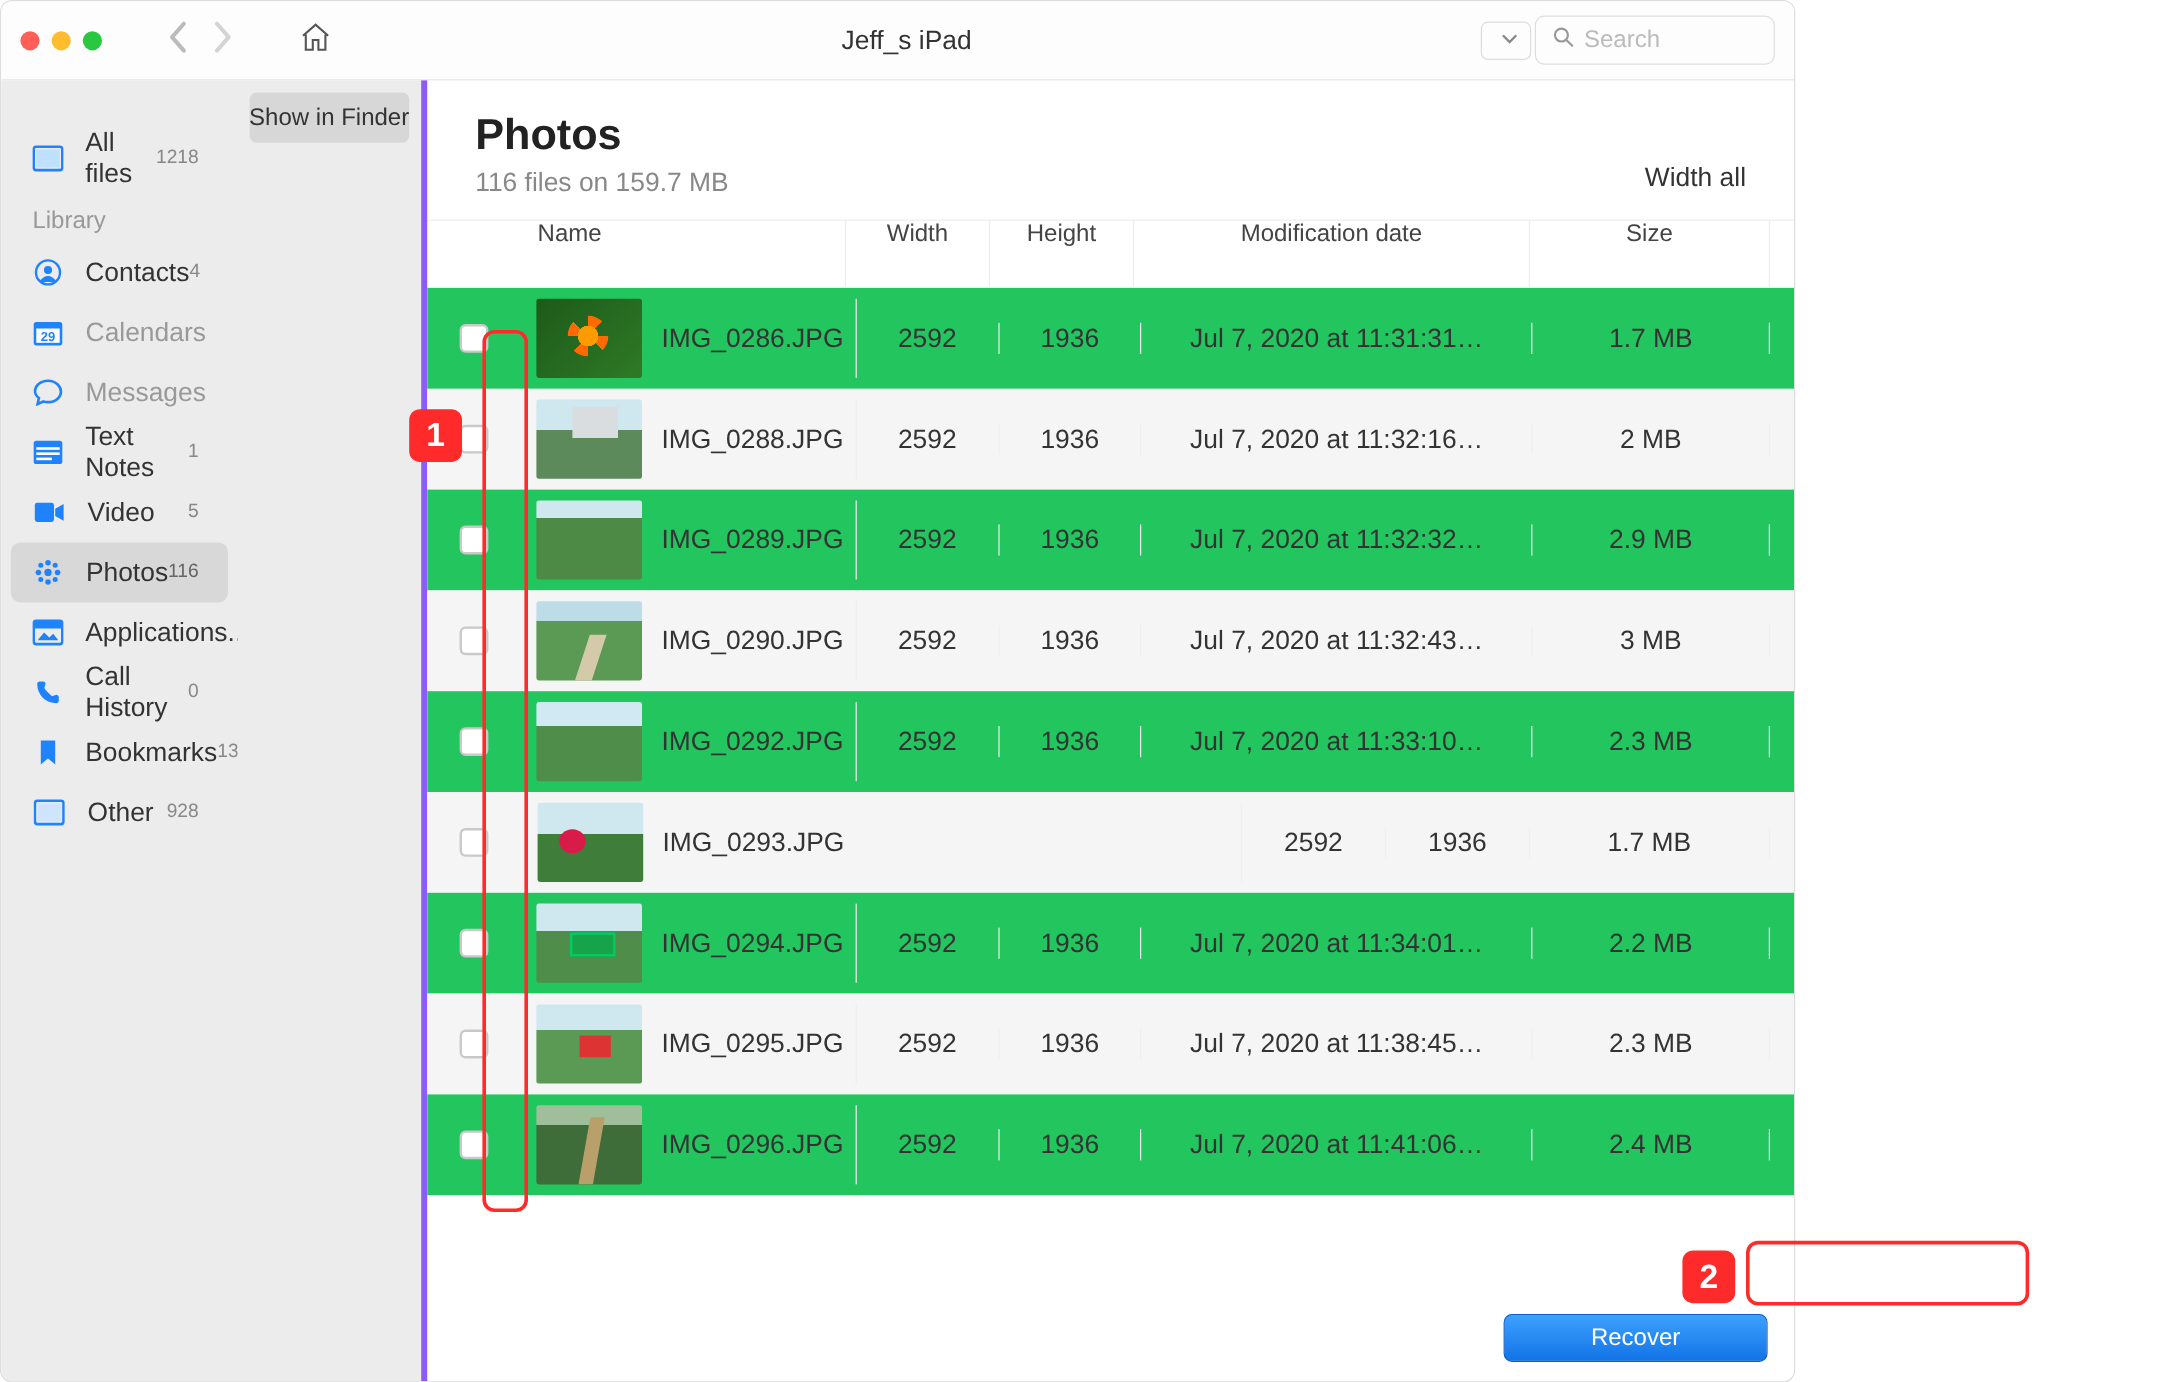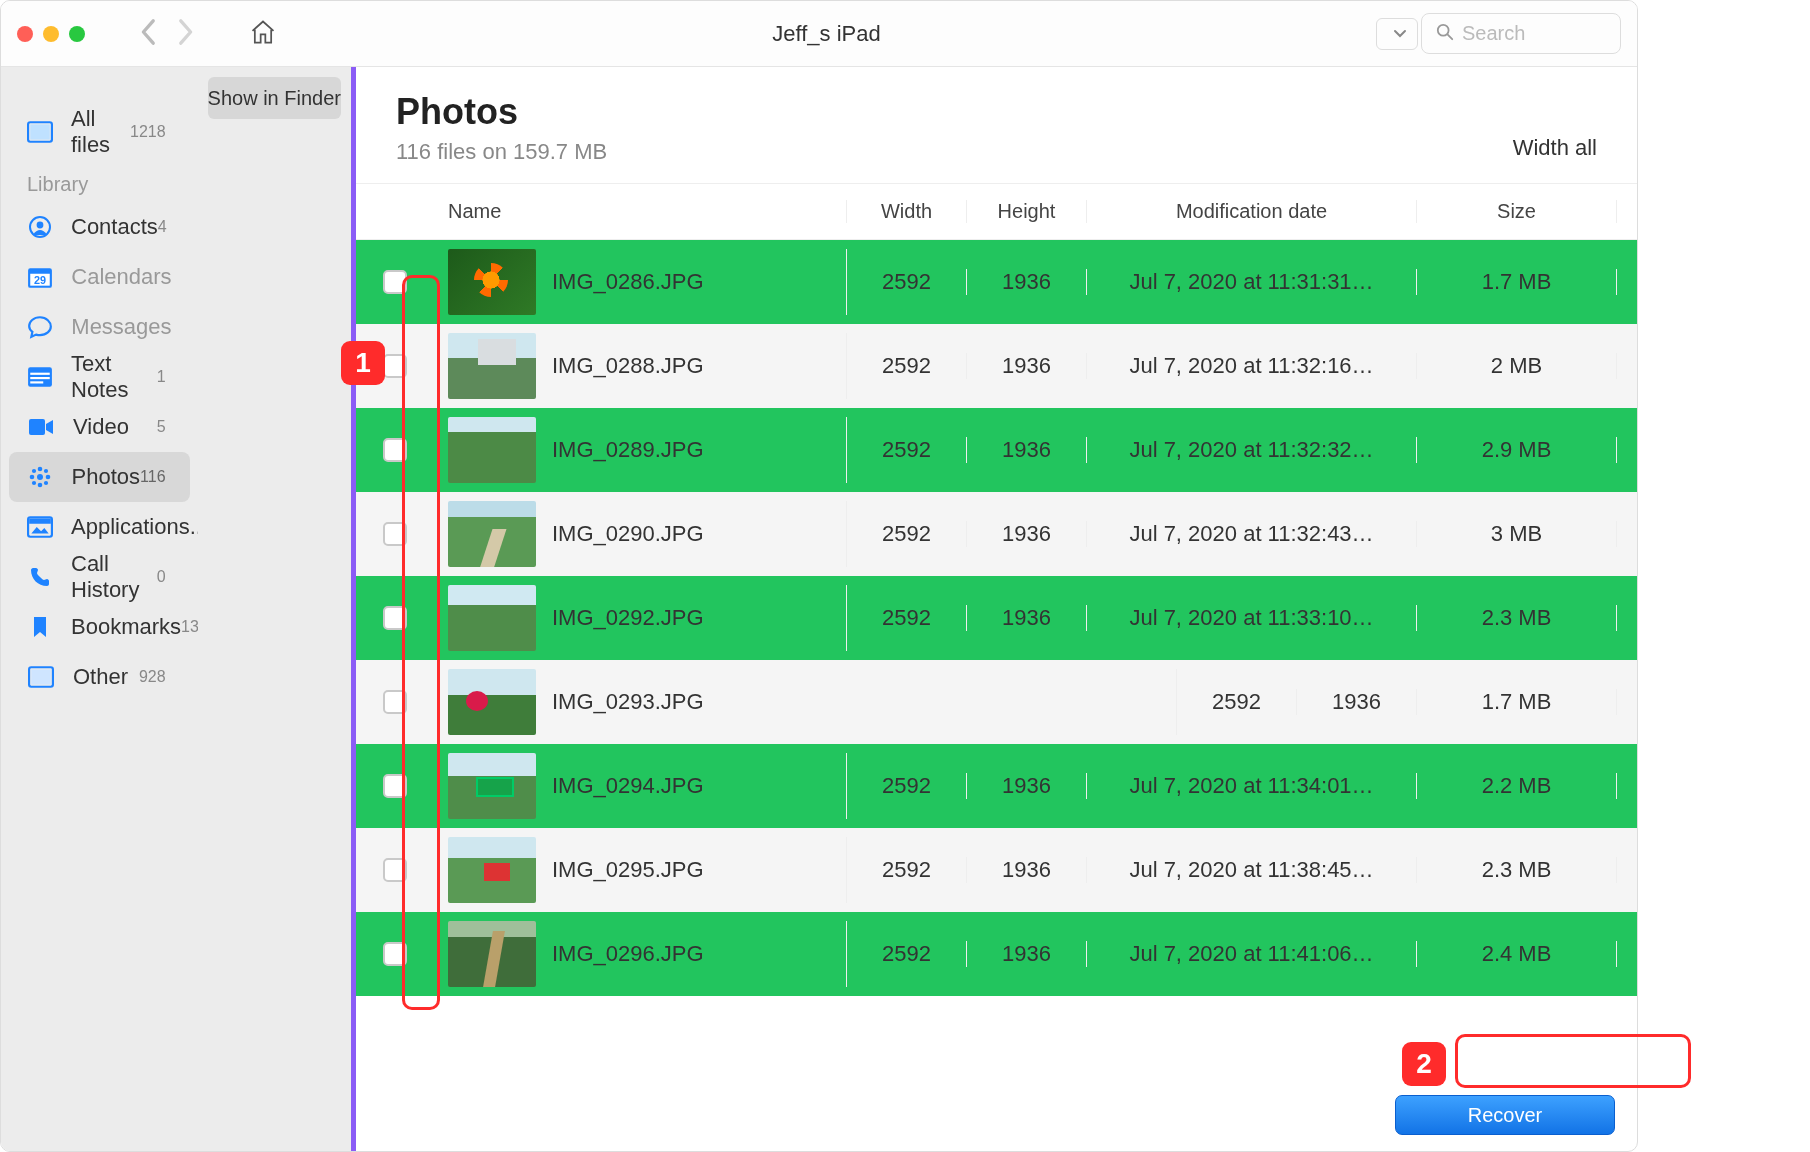--- a/index.html
+++ b/index.html
@@ -1,20 +1,20 @@
 <!DOCTYPE html>
 <html><head>
 <meta charset="utf-8">
 <style>
 * { box-sizing: border-box; margin: 0; padding: 0; }
 html, body { width: 1810px; height: 1152px; overflow: hidden; font-family: -apple-system, "Helvetica Neue", Arial, sans-serif; background: #fff; }
 body { transform-origin: top left; }
 
 
-.window { width: 1638px; height: 1152px; display: flex; flex-direction: column; border: 1px solid #ddd; border-radius: 10px; overflow: hidden; }
+.window { width: 1496px; height: 1152px; display: flex; flex-direction: column; border: 1px solid #ddd; border-radius: 10px; overflow: hidden; }
 
 
 .titlebar { height: 66px; display: flex; align-items: center; padding: 0 16px; background: #fdfdfd; border-bottom: 1px solid #e5e5e5; }
 .traffic { display:flex; gap:10px; align-items:center; }
 .dot { width:16px; height:16px; border-radius:50%; }
 .dot.red{background:#ff5f57;} .dot.yellow{background:#febc2e;} .dot.green{background:#28c840;}
 .nav-arrows { display:flex; gap:18px; margin-left:55px; color:#bfbfbf; }
 .nav-arrows svg{width:18px;height:28px;}
 .home-btn { margin-left:55px; color:#555; }
 .home-btn svg{width:28px;height:28px; stroke:#555; stroke-width:1.5; fill:none;}
@@ -44,21 +44,21 @@
 
 
 .main{flex:1;display:flex;flex-direction:column;min-width:0;}
 .main-header{padding:24px 40px 18px;border-bottom:1px solid #eee;display:flex;align-items:flex-end;}
 .main-header .titles{flex:1;}
 .main-header h1{font-size:36px;font-weight:700;color:#222;}
 .main-header .sub{font-size:22px;color:#888;margin-top:6px;}
 .select-all{font-size:22px;color:#333;cursor:default;padding-bottom:4px;}
 
 .table{flex:1;display:flex;flex-direction:column;min-height:0;}
-.thead{display:flex;height:56px;align-items:center;border-bottom:1px solid #eee;font-size:20px;color:#444;}
+.thead{display:flex;height:56px;border-bottom:1px solid #eee;font-size:20px;color:#444;}
 .col{padding:0 10px;}
 .col-check{width:78px;}
 .col-name{flex:1;padding-left:14px;border-right:1px solid #eee;}
 .col-width{width:120px;text-align:center;border-right:1px solid #eee;}
 .col-height{width:120px;text-align:center;border-right:1px solid #eee;}
 .col-date{width:330px;text-align:center;border-right:1px solid #eee;}
 .col-size{width:200px;text-align:center;border-right:1px solid #eee;}
 .col-last{width:18px;}
 
 .rows{flex:1;overflow:hidden;position:relative;}

